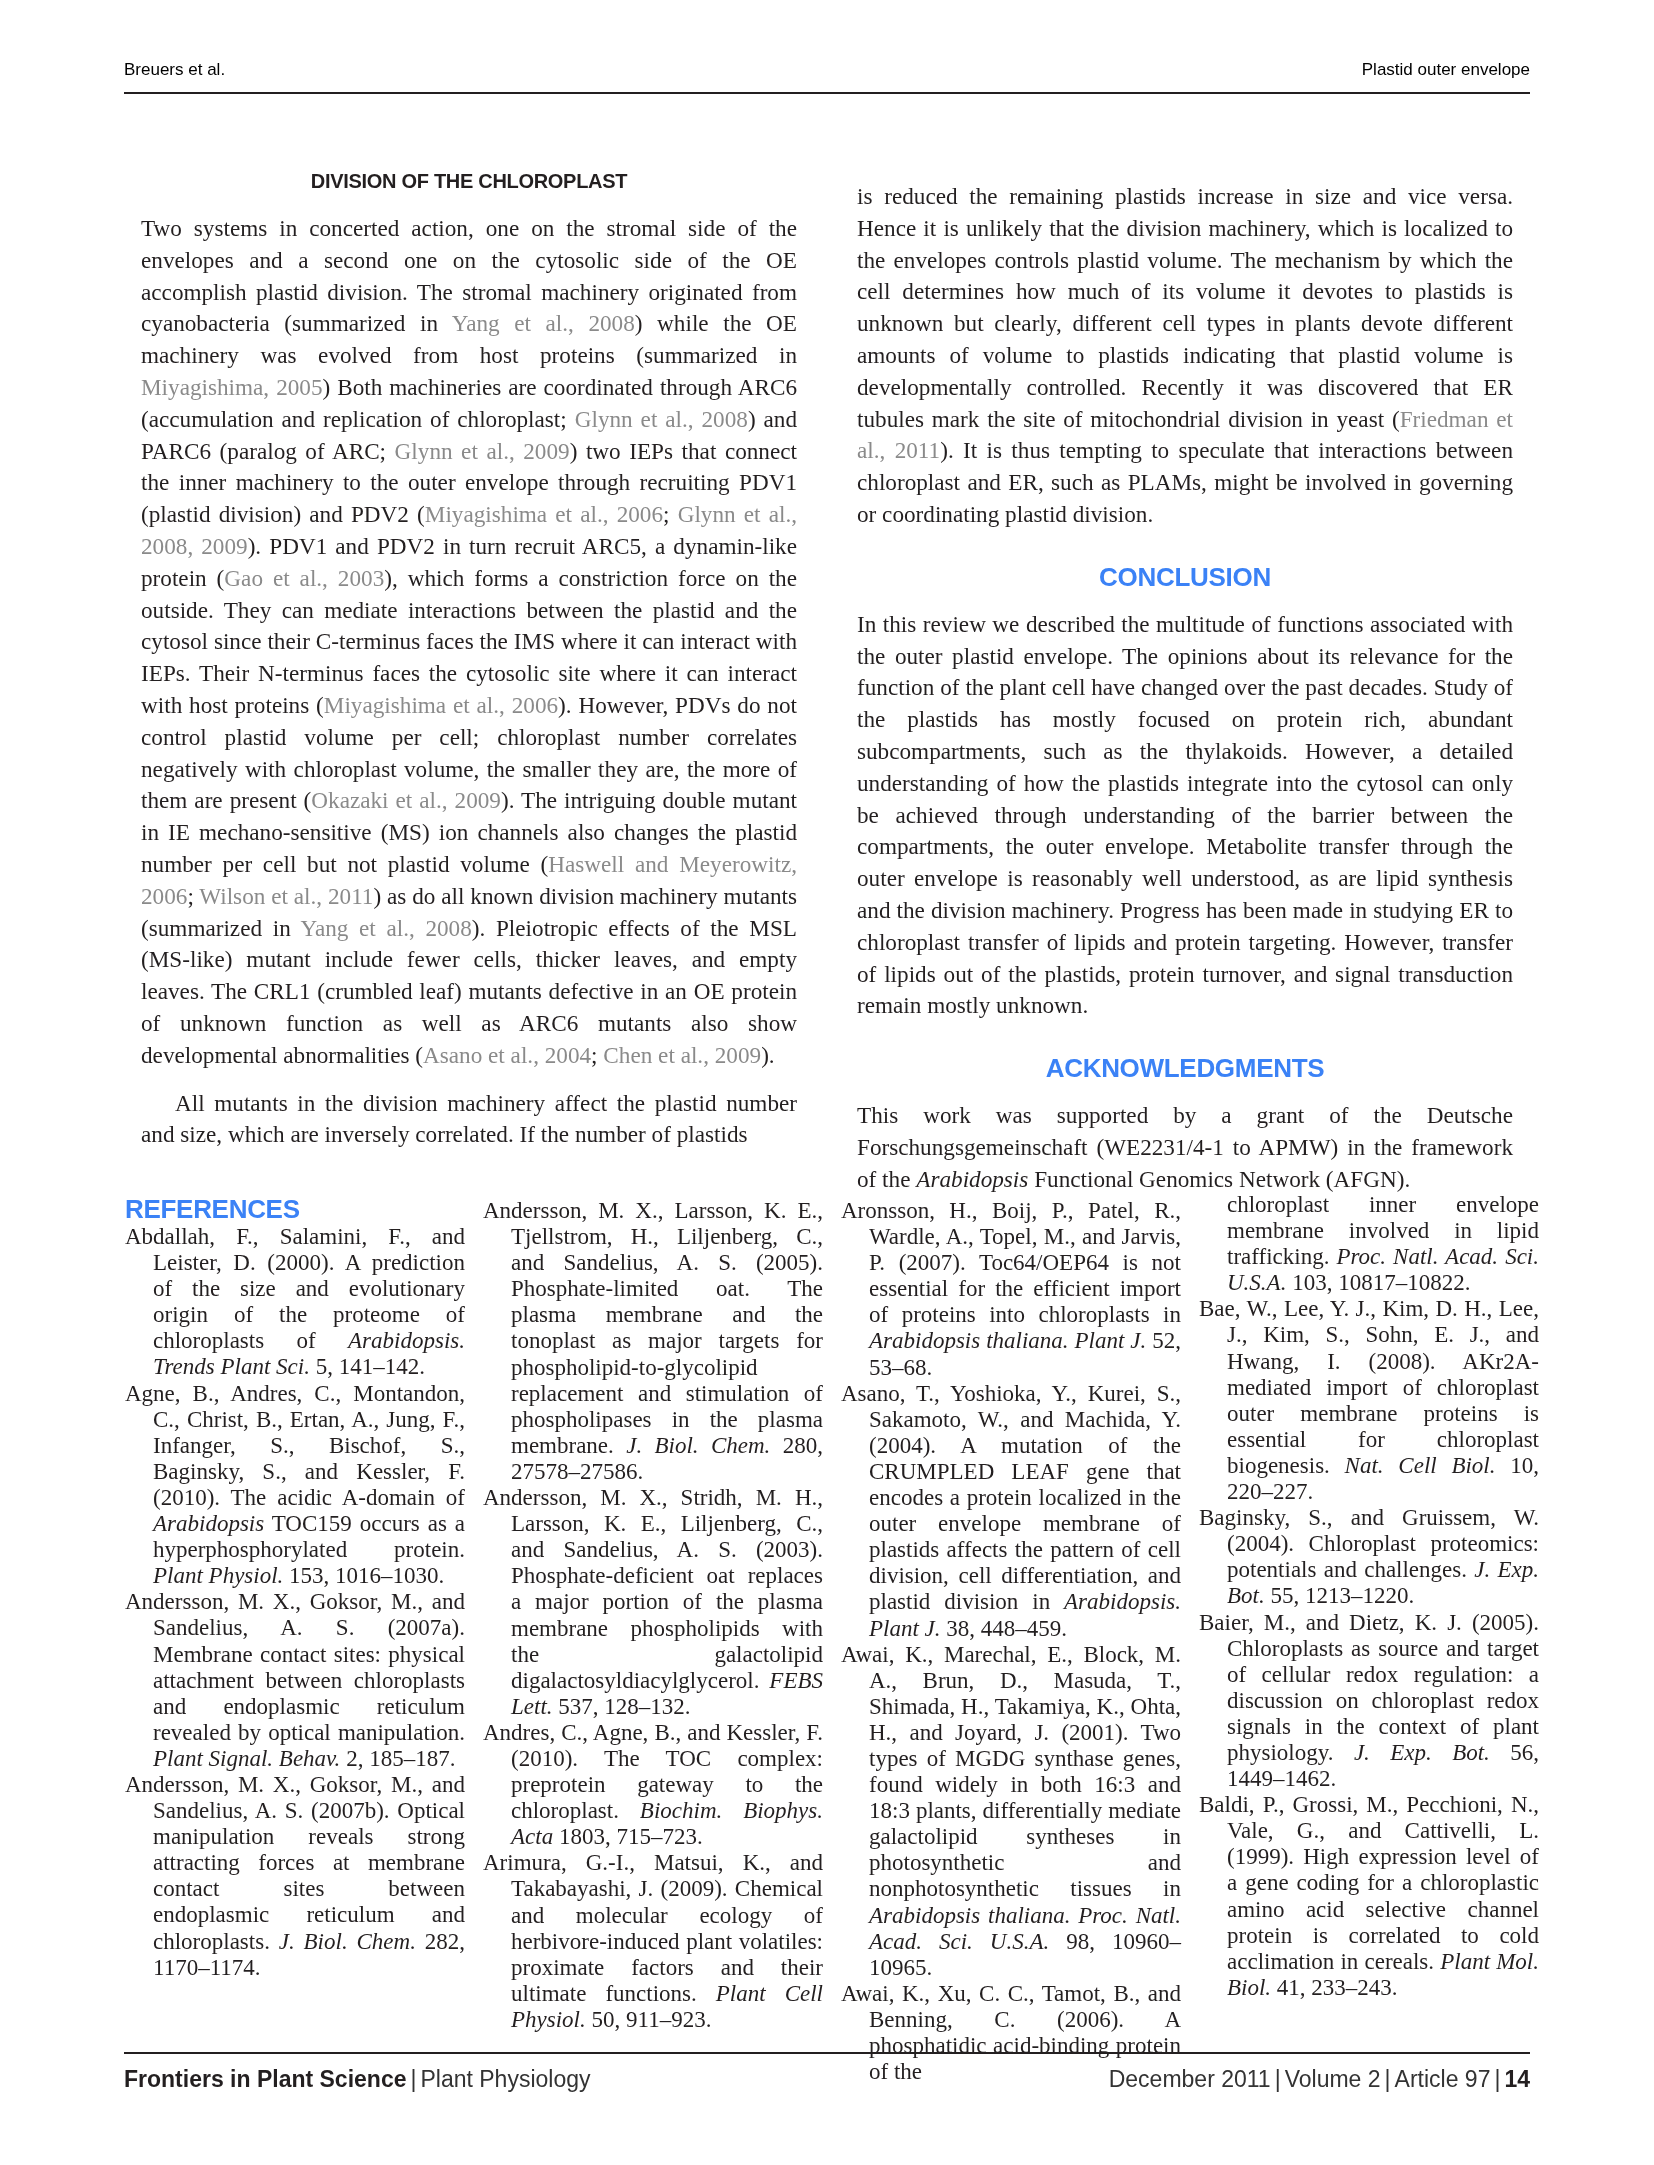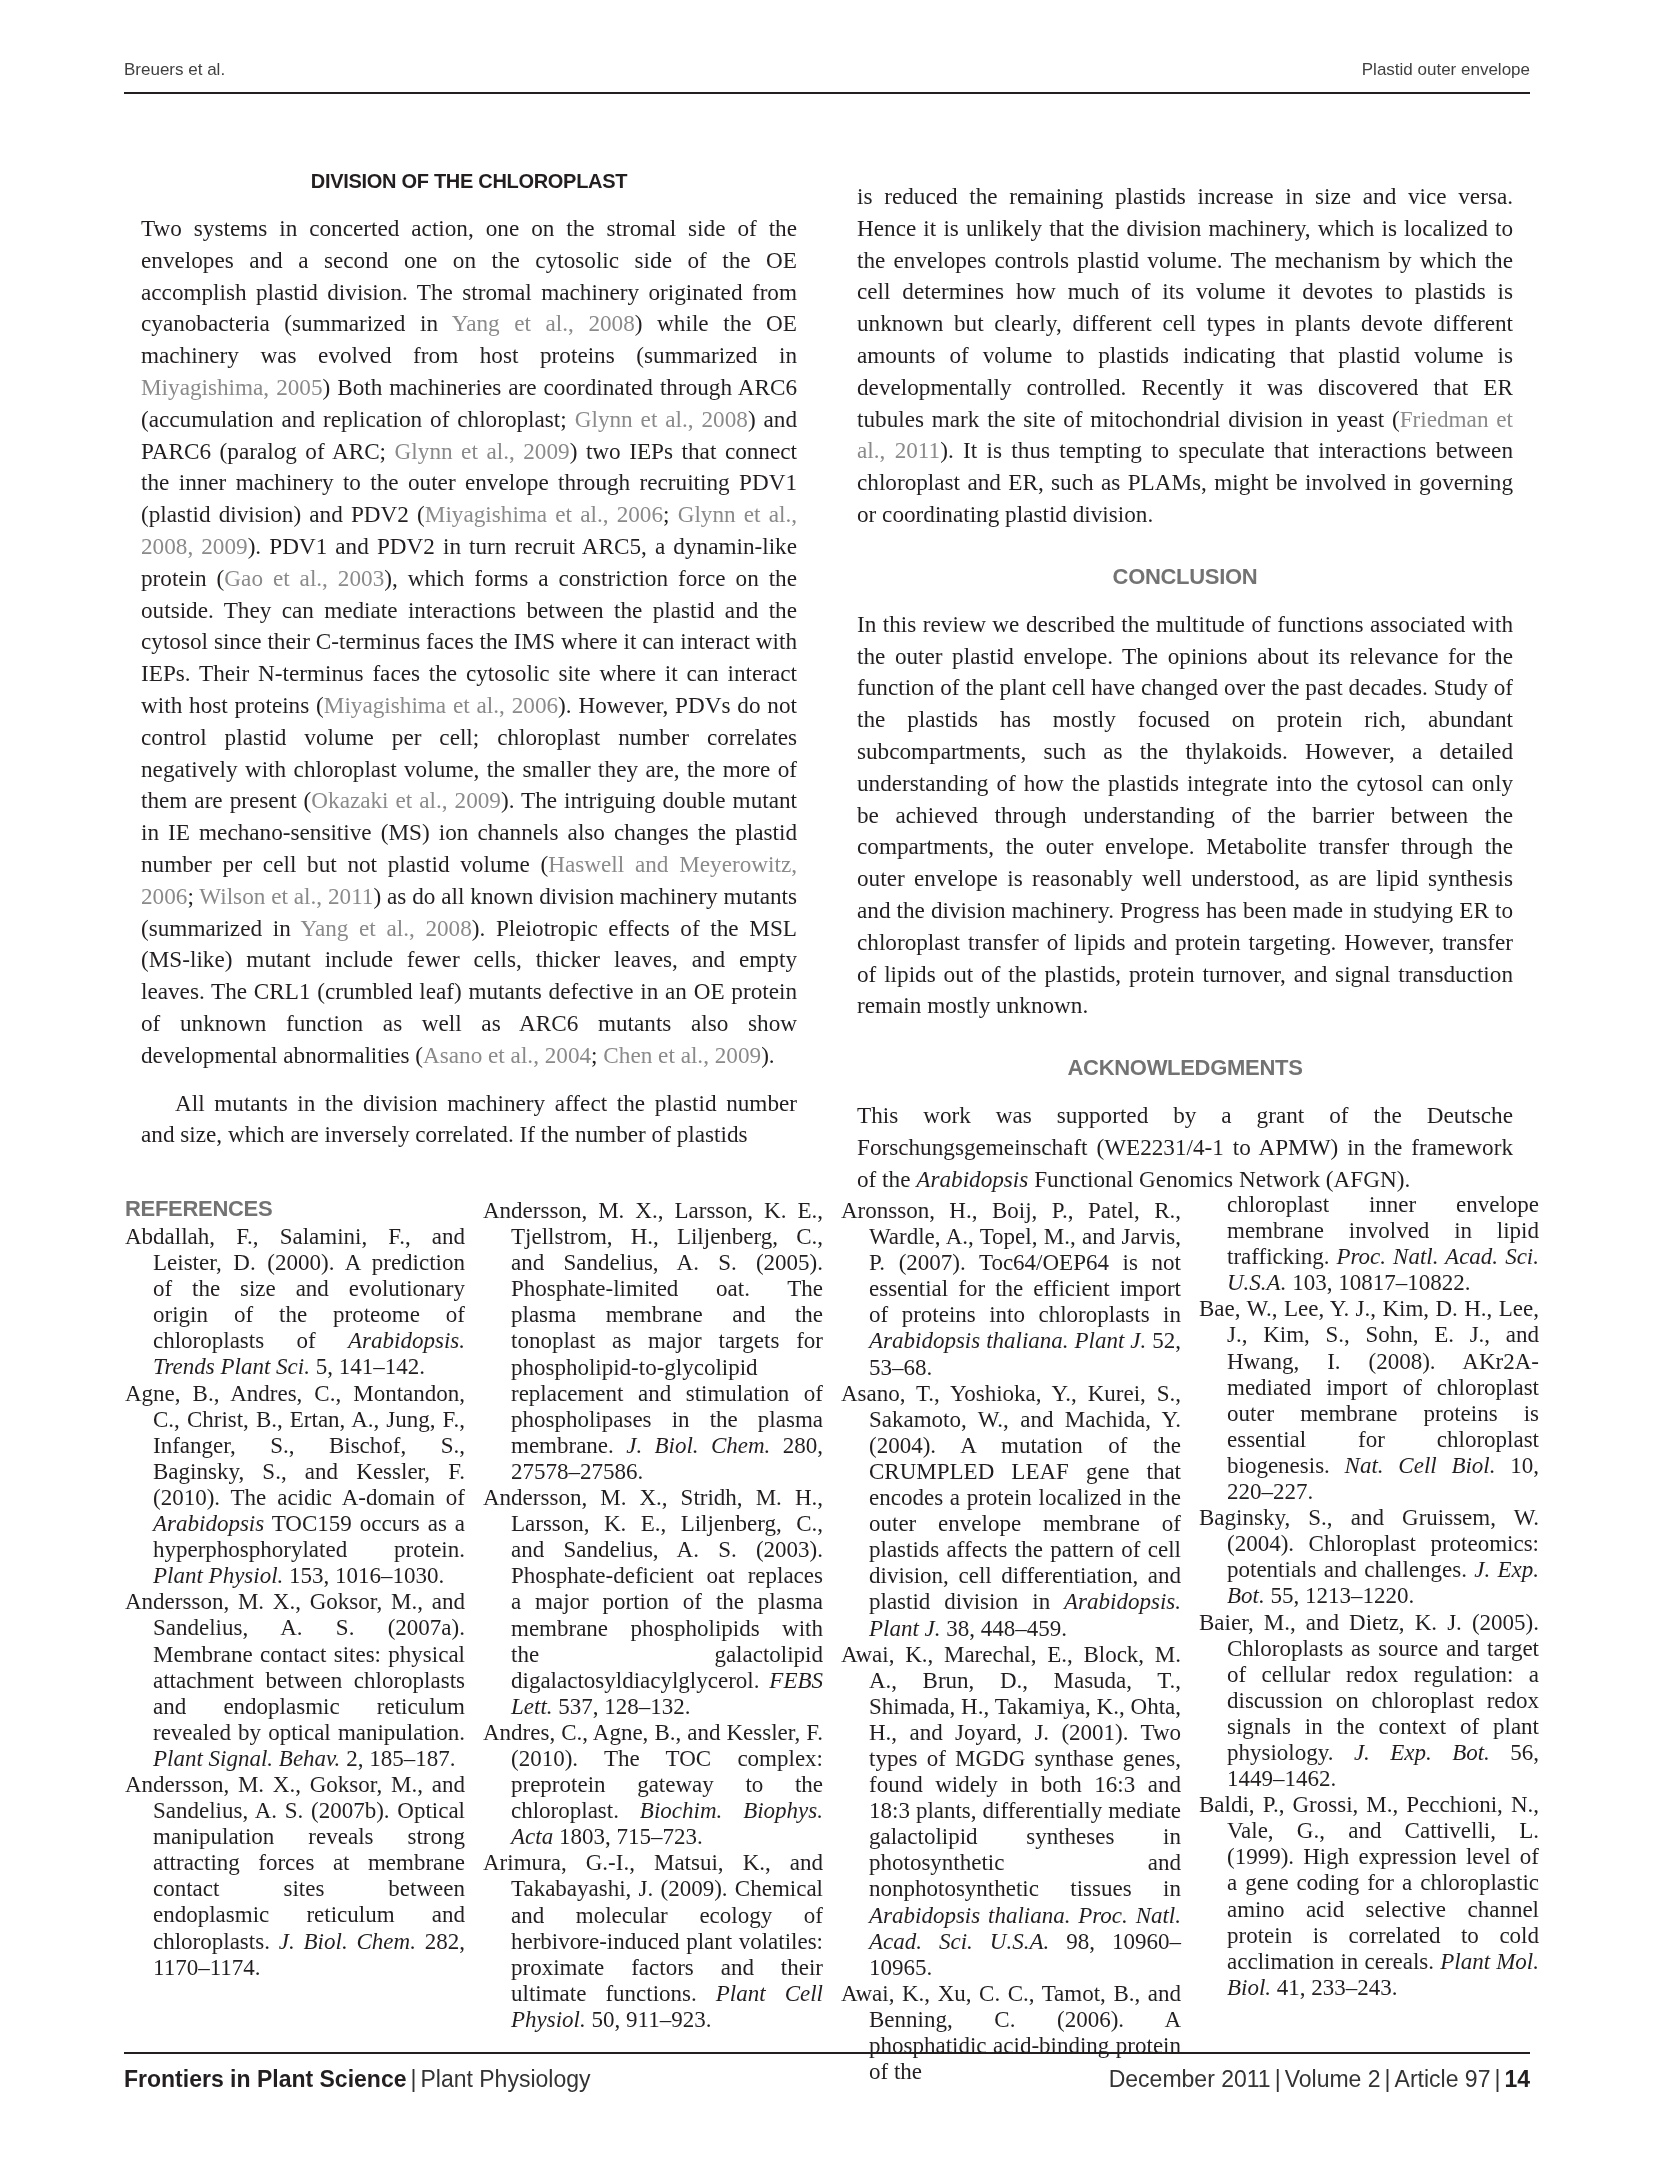--- a/index.html
+++ b/index.html
@@ -1,30 +1,30 @@
 <!DOCTYPE html>
 <html><head>
 <meta charset="utf-8">
 <style>
   html, body { margin: 0; padding: 0; background: #ffffff; }
   body { width: 1654px; height: 2165px; position: relative; overflow: hidden; color: #231f20; }
 
   .running-head { position: absolute; left: 124px; top: 60px; width: 1406px; height: 32px; border-bottom: 2px solid #231f20;
-    font-family: "Liberation Sans", sans-serif; font-size: 17px; color: #404040; }
+    font-family: "Liberation Sans", sans-serif; font-size: 17px; color: #000000; }
   .running-head .left { position: absolute; left: 0; top: 0; }
   .running-head .right { position: absolute; right: 0; top: 0; }
 
   .col { position: absolute; width: 688px; font-family: "Liberation Serif", serif; font-size: 23.2px; line-height: 31.8px; text-align: justify; hyphens: auto; }
   .col-left { left: 125px; top: 165px; }
   .col-right { left: 841px; top: 165px; }
   .col p { margin: 16px; }
   .col p.indent { text-indent: 34px; }
   .h-sec { font-family: "Liberation Sans", sans-serif; font-weight: bold; font-size: 20px; line-height: 32px; letter-spacing: -0.3px; margin: 0; text-align: center; }
   .h-black { color: #231f20; }
-  .h-blue { color: #737373; font-size: 22px; }
+  .h-blue { color: #3b82f6; font-size: 26px; }
   .gap { height: 14px; }
   .cite { color: #8a8a8a; }
 
   .refs-head { position: absolute; left: 125px; top: 1193px; }
   .ref-col { position: absolute; width: 340px; font-family: Liberation Serif, serif; font-size: 23px; line-height: 26.1px; text-align: justify; }
   .ref-col .ref { padding-left: 28px; text-indent: -28px; margin: 0 0 0 0; }
   .ref-col .ref.cont { text-indent: 0; }
   .rc1 { left: 125px; top: 1224px; }
   .rc2 { left: 483px; top: 1198px; }
   .rc3 { left: 841px; top: 1198px; }

